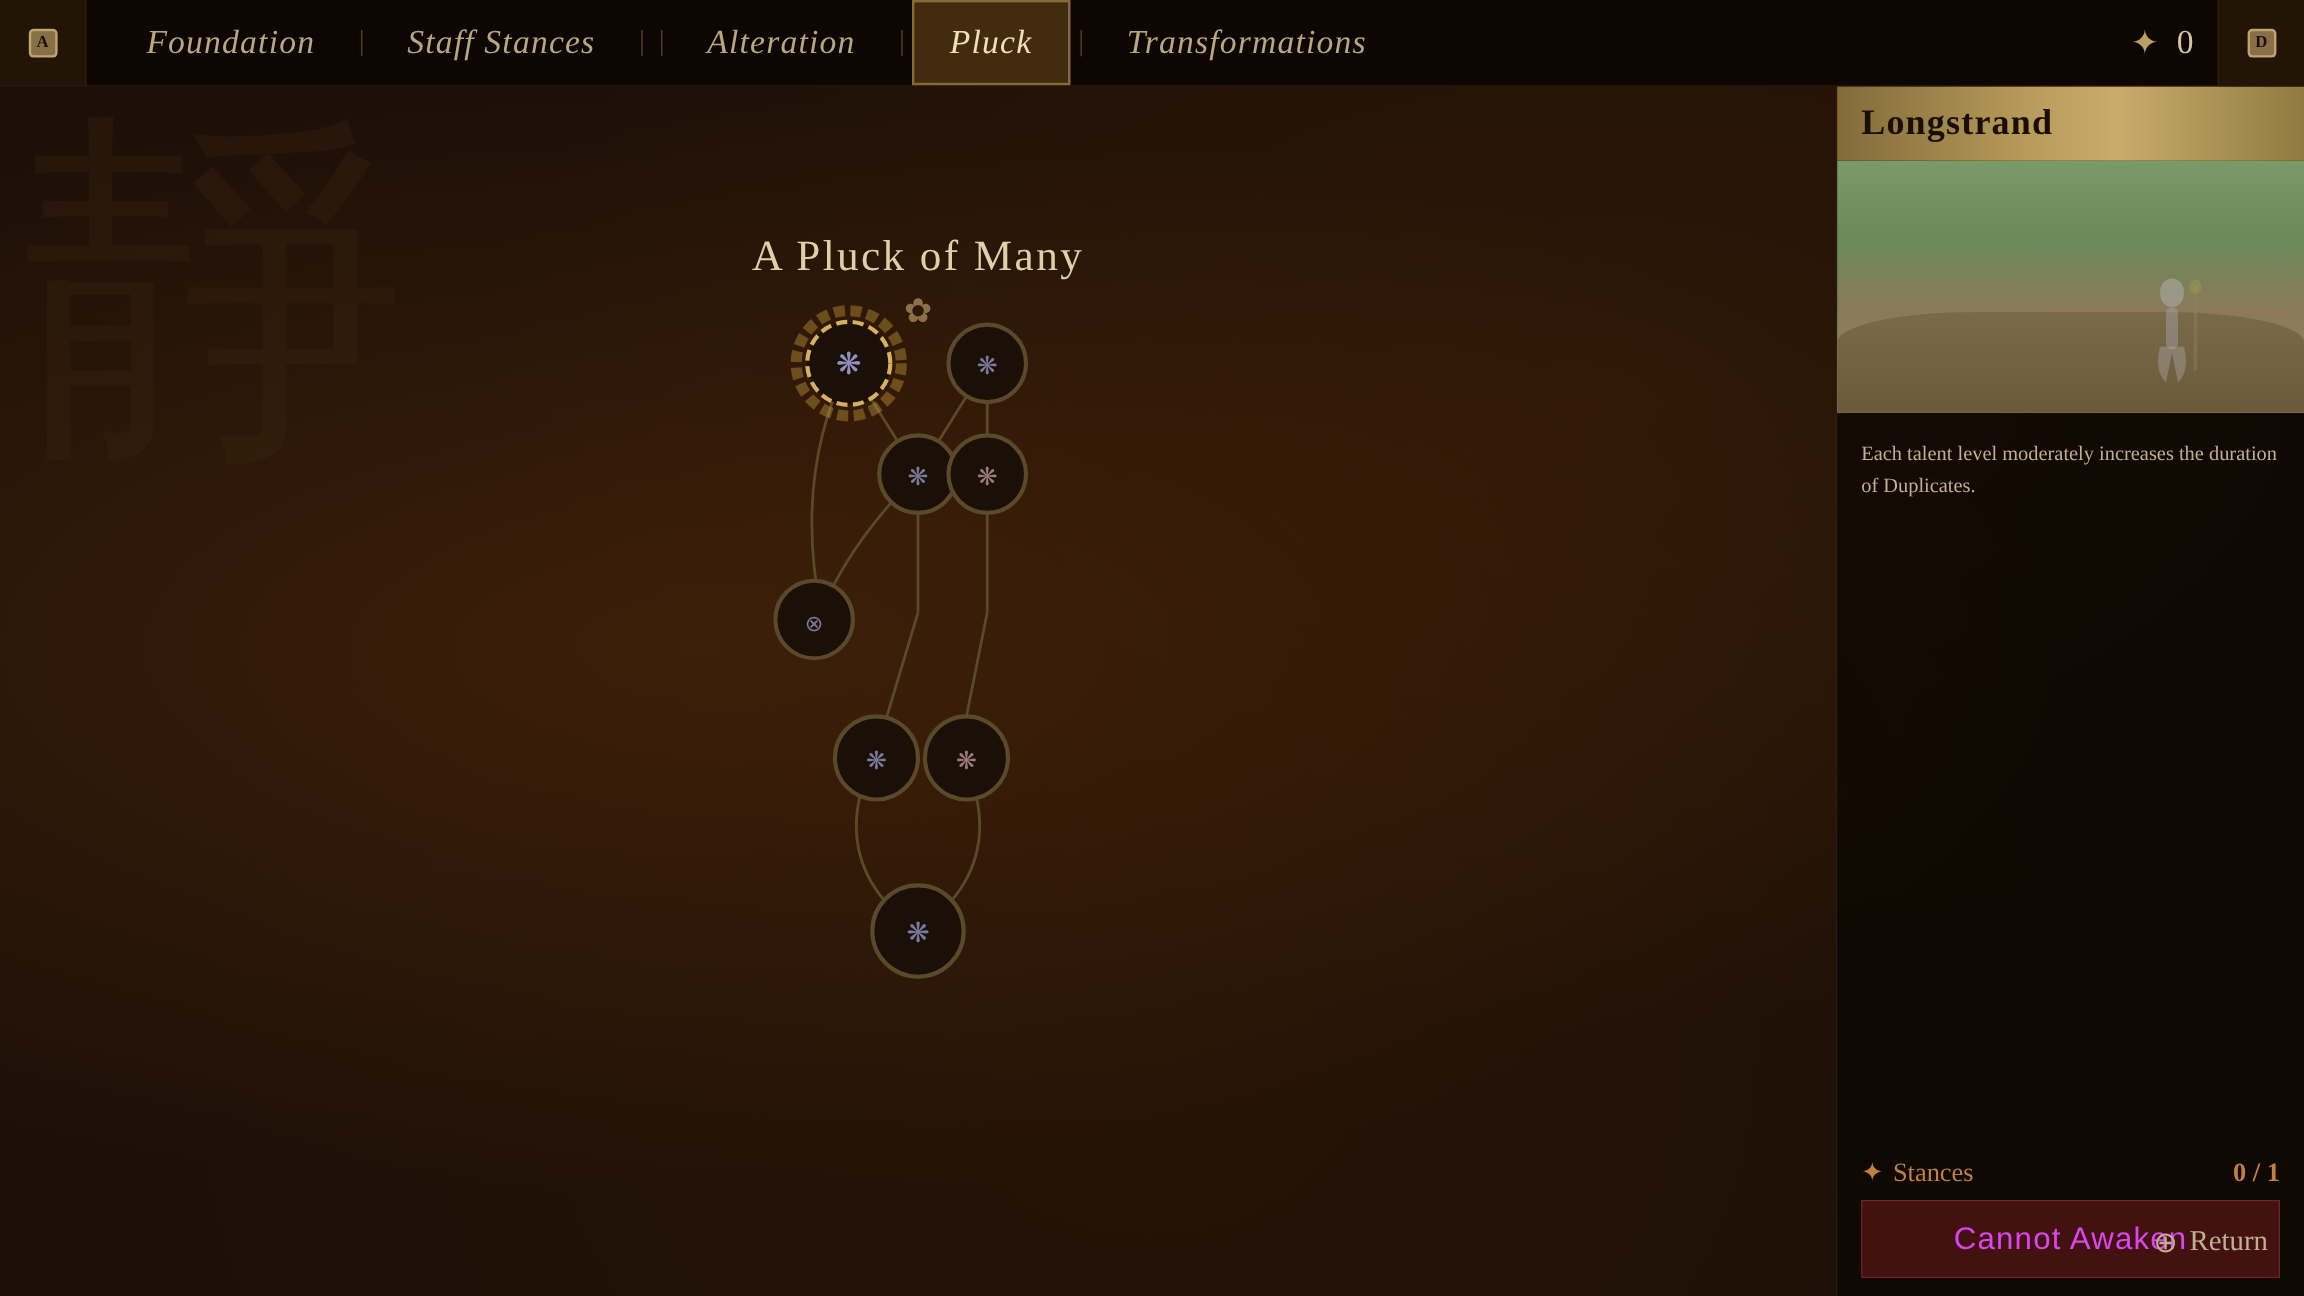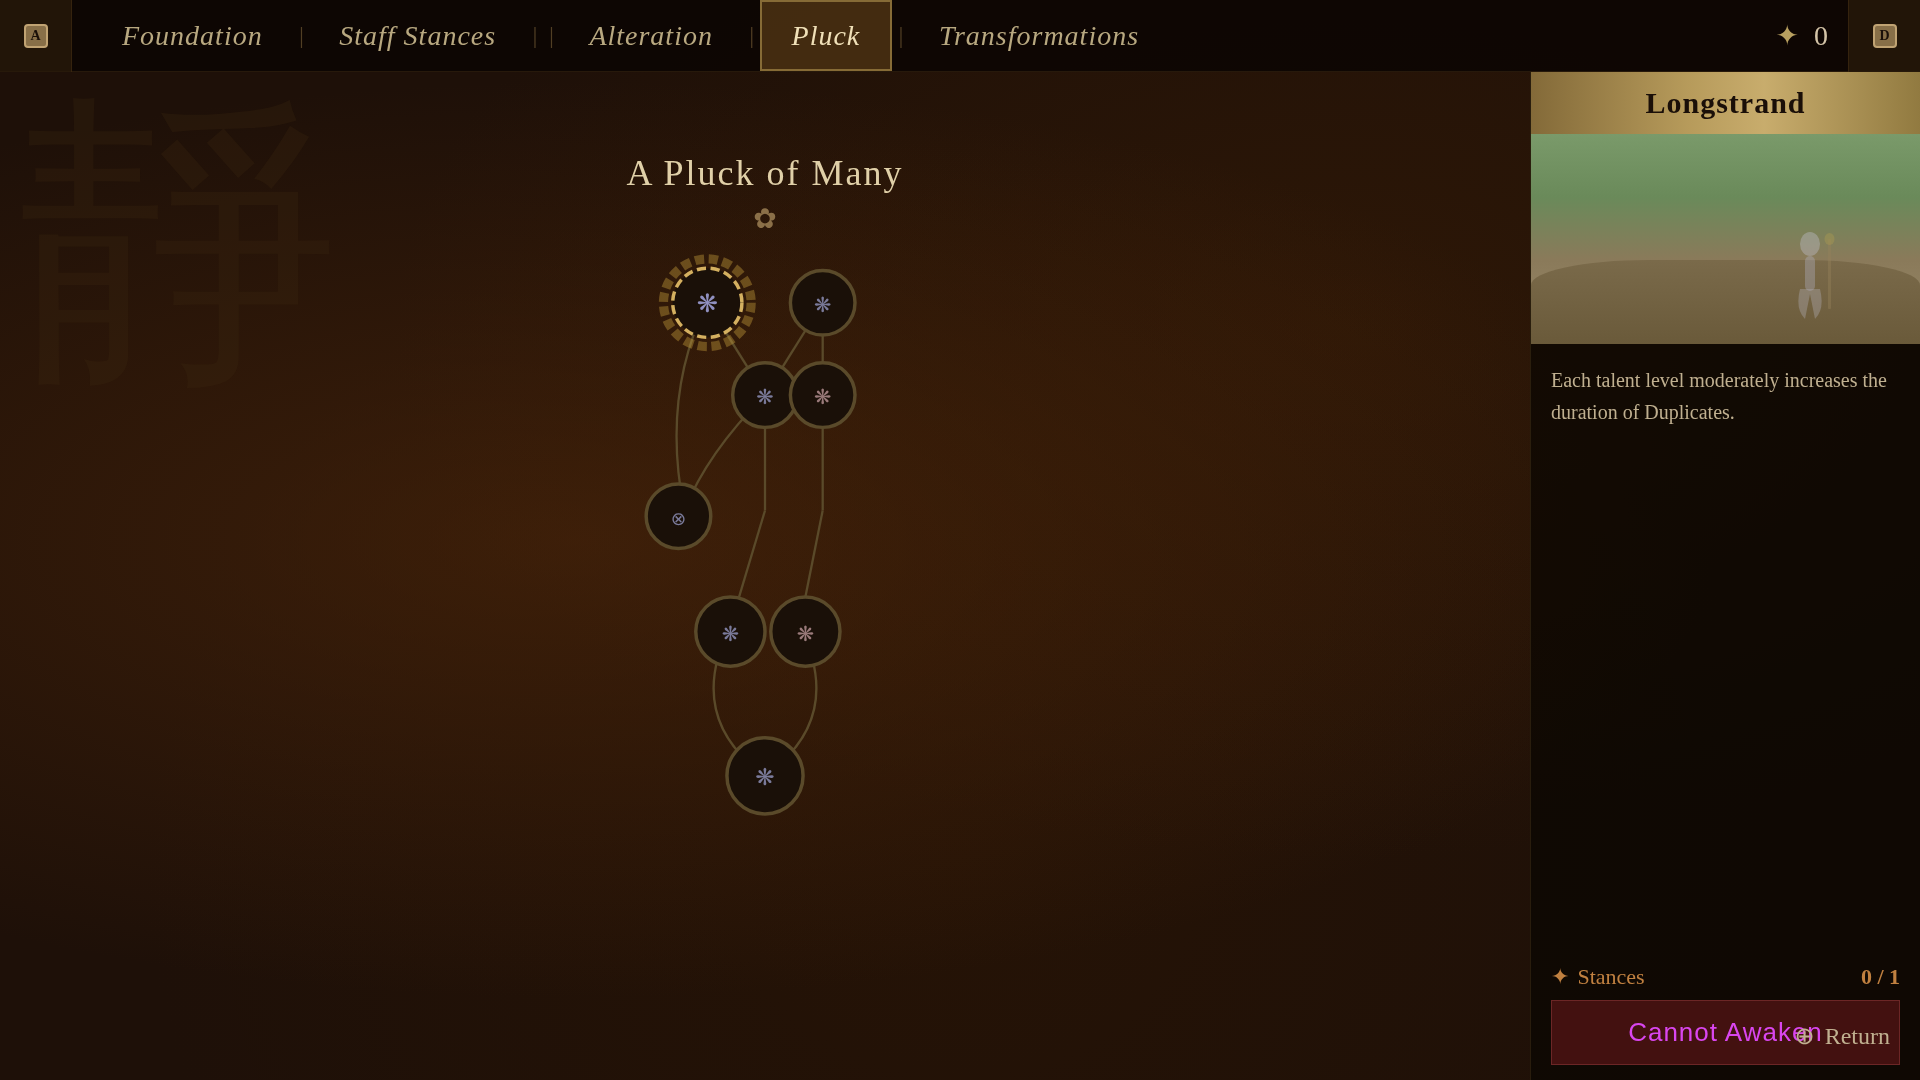--- a/index.html
+++ b/index.html
@@ -151,21 +151,21 @@
     .skill-tree-area {
       flex: 1;
       position: relative;
       display: flex;
       flex-direction: column;
       align-items: center;
     }
 
     
     .skill-tree-title {
-      margin-top: 80px;
+      margin-top: 120px;
       text-align: center;
     }
 
     .skill-tree-title h2 {
       font-size: 36px;
       color: #e0d0a8;
       font-weight: normal;
       letter-spacing: 2px;
     }
 
@@ -199,21 +199,20 @@
     .panel-title-bar {
       background: linear-gradient(90deg, rgba(160, 130, 70, 0.8) 0%, rgba(200, 170, 100, 0.9) 40%, rgba(220, 190, 120, 0.9) 60%, rgba(200, 170, 90, 0.7) 100%);
       padding: 14px 20px;
     }
 
     .panel-title-bar h3 {
       font-size: 30px;
       color: #1a0f08;
       font-weight: bold;
       letter-spacing: 1px;
-      text-align: center;
     }
 
     .panel-image {
       width: 100%;
       height: 210px;
       background: linear-gradient(135deg, #3a5a3a 0%, #4a6a4a 20%, #5a7a5a 40%, #6a8a5a 60%, #7a9a6a 80%, #8aaa7a 100%);
       position: relative;
       overflow: hidden;
     }
 
@@ -238,21 +237,21 @@
       position: absolute;
       bottom: 20px;
       right: 80px;
       width: 60px;
       height: 100px;
       opacity: 0.7;
     }
 
     .panel-description {
       padding: 20px;
-      font-size: 20px;
+      font-size: 17px;
       color: #c0b090;
       line-height: 1.6;
     }
 
     
     .panel-bottom {
       position: absolute;
       bottom: 0;
       left: 0;
       right: 0;

